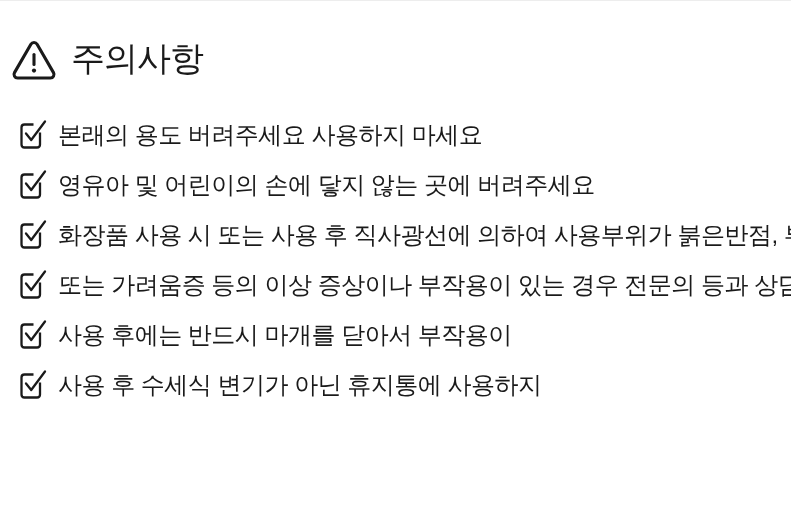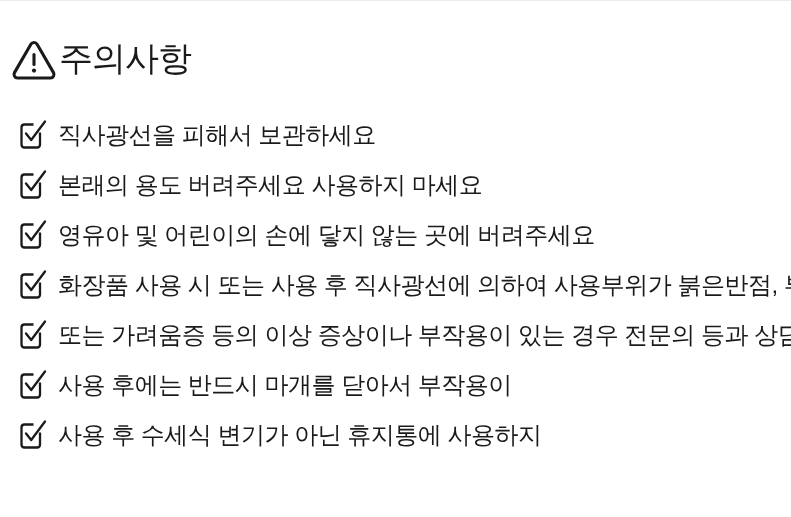--- a/index.html
+++ b/index.html
@@ -10,21 +10,21 @@
     overflow: hidden;
   }
   .page {
     width: 791px; height: 517px;
     border-top: 1px solid #ededed;
     color: #1a1a1a;
   }
   .header {
     display: flex;
     align-items: center;
-    gap: 1px;
+    gap: 13px;
     margin: 33px 0 0 10px;
     height: 50px;
   }
   .warning-icon-svg { width: 48px; height: 48px; display: block; }
   .page-title {
     font-size: 34px;
     font-weight: 500;
     letter-spacing: -1px;
     color: #1a1a1a;
     white-space: nowrap;
@@ -70,29 +70,20 @@
   </div>
 
   <ul class="precaution-list">
     <li class="precaution-item">
       <span>
           <svg class="checkbox-icon-svg" viewBox="0 0 34 34" fill="none" xmlns="http://www.w3.org/2000/svg">
             <path d="M25 15.5 L25 27.5 C25 29.4 23.9 30.5 22 30.5 L9.5 30.5 C7.6 30.5 6.5 29.4 6.5 27.5 L6.5 10.5 C6.5 8.6 7.6 7.5 9.5 7.5 L18.5 7.5" stroke="#1a1a1a" stroke-width="2.3"></path>
             <path d="M11 16.5 L16.2 23 L30 4.5" stroke="#1a1a1a" stroke-width="2.3" stroke-linecap="round" stroke-linejoin="round"></path>
           </svg>
         </span>
-      <span class="item-text">직사광선을 피해서 보관하세요</span>
-    </li>
-    <li class="precaution-item">
-      <span>
-          <svg class="checkbox-icon-svg" viewBox="0 0 34 34" fill="none" xmlns="http://www.w3.org/2000/svg">
-            <path d="M25 15.5 L25 27.5 C25 29.4 23.9 30.5 22 30.5 L9.5 30.5 C7.6 30.5 6.5 29.4 6.5 27.5 L6.5 10.5 C6.5 8.6 7.6 7.5 9.5 7.5 L18.5 7.5" stroke="#1a1a1a" stroke-width="2.3"></path>
-            <path d="M11 16.5 L16.2 23 L30 4.5" stroke="#1a1a1a" stroke-width="2.3" stroke-linecap="round" stroke-linejoin="round"></path>
-          </svg>
-        </span>
       <span class="item-text">본래의 용도 버려주세요 사용하지 마세요</span>
     </li>
     <li class="precaution-item">
       <span>
           <svg class="checkbox-icon-svg" viewBox="0 0 34 34" fill="none" xmlns="http://www.w3.org/2000/svg">
             <path d="M25 15.5 L25 27.5 C25 29.4 23.9 30.5 22 30.5 L9.5 30.5 C7.6 30.5 6.5 29.4 6.5 27.5 L6.5 10.5 C6.5 8.6 7.6 7.5 9.5 7.5 L18.5 7.5" stroke="#1a1a1a" stroke-width="2.3"></path>
             <path d="M11 16.5 L16.2 23 L30 4.5" stroke="#1a1a1a" stroke-width="2.3" stroke-linecap="round" stroke-linejoin="round"></path>
           </svg>
         </span>
       <span class="item-text">영유아 및 어린이의 손에 닿지 않는 곳에 버려주세요</span>

